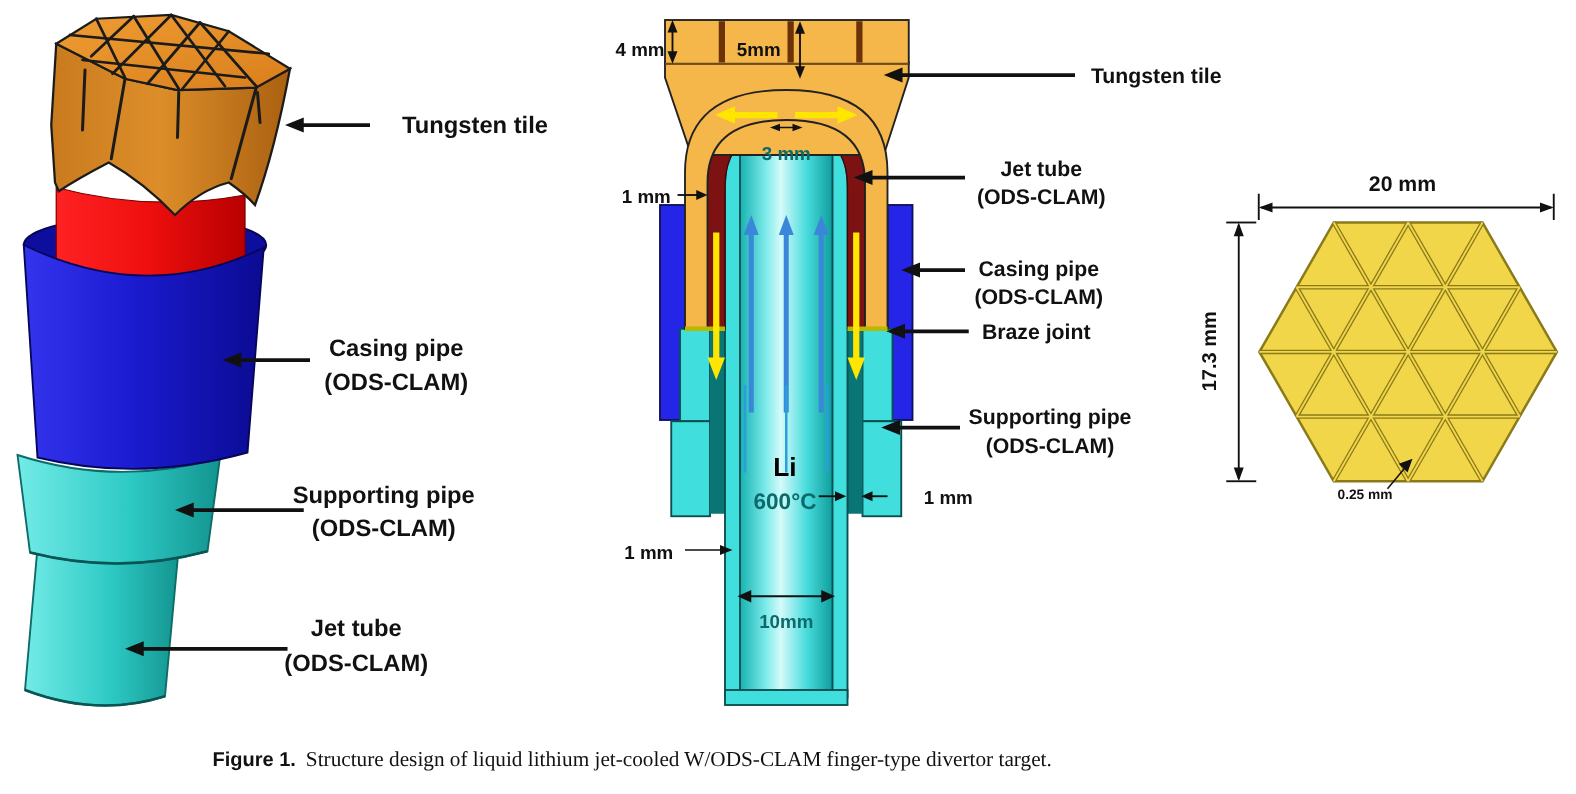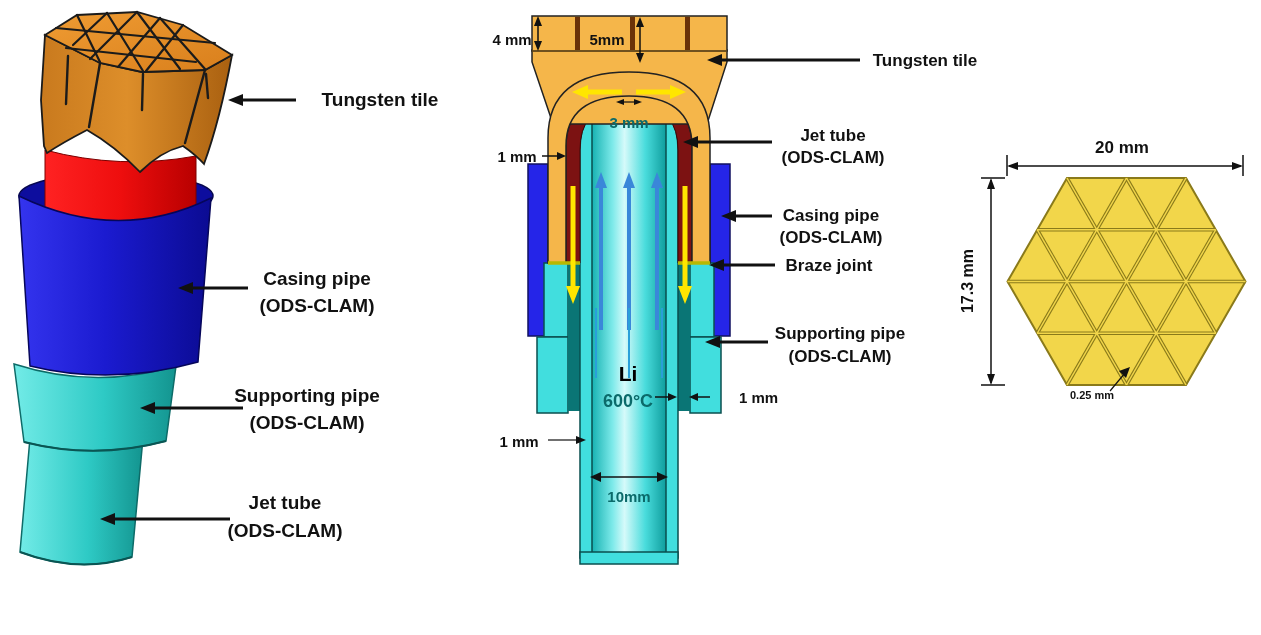--- a/index.html
+++ b/index.html
@@ -288,13 +288,16 @@
     <polygon points="991,178 987,189 995,189" fill="#111"></polygon>
     <polygon points="991,385 987,374 995,374" fill="#111"></polygon>
     <text x="967" y="287" text-anchor="middle" font-size="16" font-weight="600" fill="#111" transform="rotate(-90 967 281)">17.3 mm</text>
 
     <line x1="1110" y1="391" x2="1125" y2="373" stroke="#111" stroke-width="1.2"></line>
     <polygon points="1130,367 1119,371 1126,378" fill="#111"></polygon>
     <text x="1092" y="399" text-anchor="middle" font-size="11" font-weight="600" fill="#111">0.25 mm</text>
   </g>
 </svg>
 
+<div class="caption">
+  <b>Figure 1.</b><span>Structure design of liquid lithium jet-cooled W/ODS-CLAM finger-type divertor target.</span>
 </div>
+</div>
 
 </body></html>

